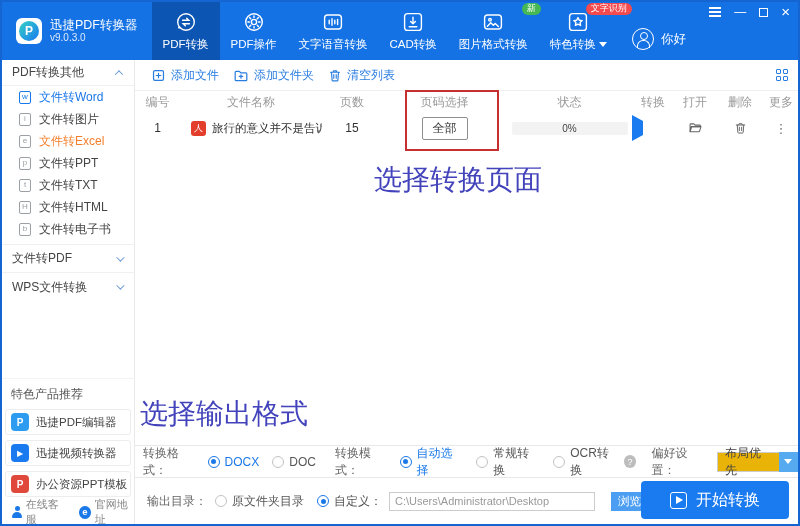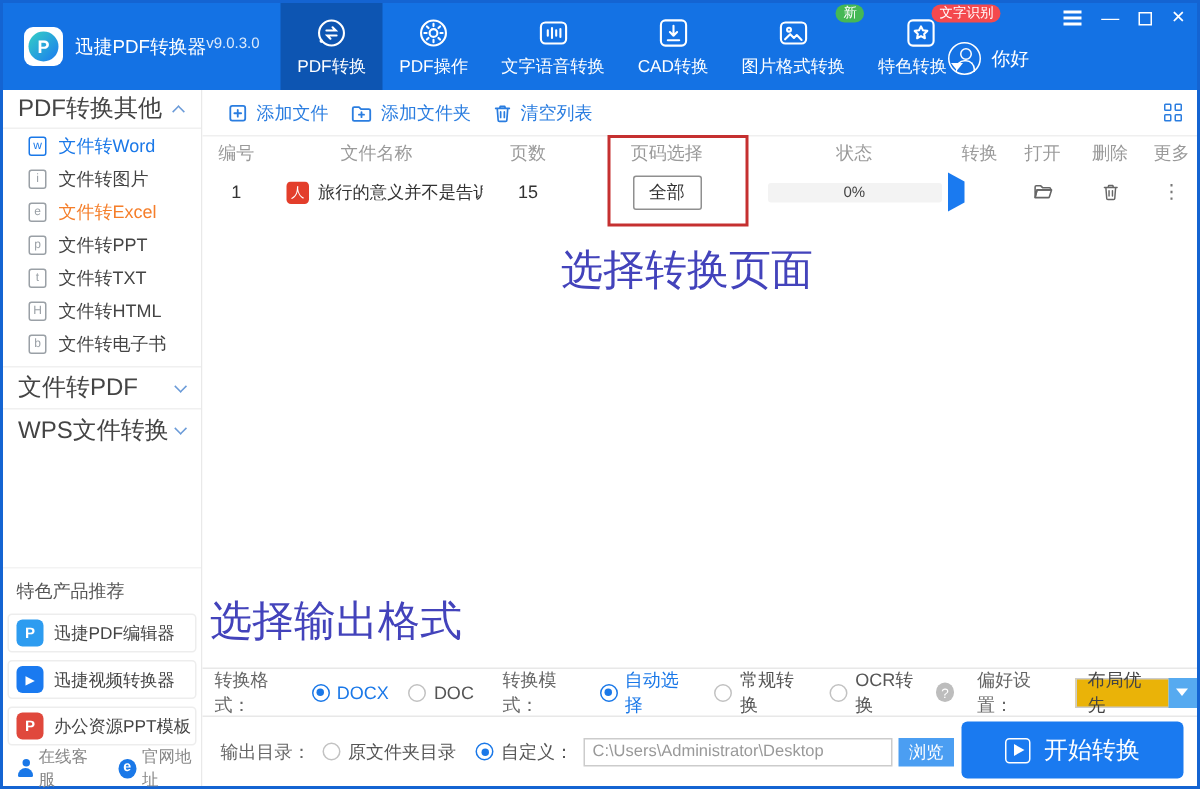--- a/index.html
+++ b/index.html
@@ -5,21 +5,21 @@
   * { margin:0; padding:0; box-sizing:border-box; }
   html,body { width:800px; height:526px; }
   body { font-family:"Liberation Sans","DejaVu Sans",sans-serif; background:#fff; overflow:hidden; }
   .window { position:relative; width:800px; height:526px; border:2px solid #1464d2; background:#fff; }
 
   
   .header { position:absolute; top:0; left:0; right:0; height:58px; background:#1472e4; display:flex; align-items:stretch; }
   .brand { display:flex; align-items:center; gap:8px; padding:0 14px 0 14px; }
   .logo { width:26px; height:26px; background:#fff; border-radius:6px; display:flex; align-items:center; justify-content:center; }
   .logo-circle { width:20px; height:20px; border-radius:50%; background:linear-gradient(135deg,#35d0c5,#1a7af0); color:#fff; font-weight:bold; font-size:12px; display:flex; align-items:center; justify-content:center; }
-  .brand-text { display:flex; flex-direction:row; line-height:1.15; }
+  .brand-text { display:flex; flex-direction:column; line-height:1.15; }
   .brand-title { color:#fff; font-size:12.5px; }
   .brand-ver { color:rgba(255,255,255,.85); font-size:10px; }
 
   .tabs { display:flex; align-items:stretch; }
   .tab { position:relative; display:flex; flex-direction:column; align-items:center; justify-content:center; gap:3px; padding:4px 11px 5px; cursor:pointer; }
   .tab.active { background:#0d55b2; }
   .tab svg { display:block; }
   .tab-label { color:#fff; font-size:11.5px; white-space:nowrap; display:flex; align-items:center; gap:3px; }
   .badge { position:absolute; top:1px; right:-2px; font-size:9px; color:#fff; border-radius:7px; padding:1px 5px; line-height:1.1; white-space:nowrap; }
   .badge.green { background:#45b854; }
@@ -33,21 +33,21 @@
   .greeting { color:#fff; font-size:12.5px; }
 
   .win-controls { position:absolute; top:4px; right:8px; display:flex; align-items:center; gap:13px; }
   .wc { color:#fff; font-size:12px; line-height:12px; cursor:pointer; display:flex; align-items:center; justify-content:center; height:12px; }
   .menu-lines { display:flex; flex-direction:column; gap:2.5px; }
   .menu-lines i { display:block; width:12px; height:1.6px; background:#fff; }
   .max-box { width:9px; height:9px; border:1.5px solid #fff; display:inline-block; }
 
   
   .sidebar { position:absolute; top:58px; left:0; width:133px; bottom:0; background:#fff; border-right:1px solid #e9e9e9; }
-  .sec-head { height:26px; display:flex; align-items:center; justify-content:space-between; padding:0 12px 0 10px; font-size:16px; color:#444; cursor:pointer; }
+  .sec-head { height:26px; display:flex; align-items:center; justify-content:space-between; padding:0 12px 0 10px; font-size:12px; color:#444; cursor:pointer; }
   .sec-head.b-top { border-top:1px solid #f0f0f0; }
   .sec-head.b-bot { border-bottom:1px solid #f0f0f0; }
   .chev { width:6px; height:6px; border-right:1.4px solid #6b9bd8; border-bottom:1.4px solid #6b9bd8; }
   .chev.up { transform:rotate(-135deg) translate(-1px,-1px); }
   .chev.down { transform:rotate(45deg) translateY(-2px); }
   .side-item { height:22px; display:flex; align-items:center; gap:8px; padding-left:17px; font-size:12px; color:#444; cursor:pointer; }
   .doc-ic { width:12px; height:13px; border:1px solid #9aa0a6; border-radius:2px; font-size:8px; color:#9aa0a6; display:flex; align-items:center; justify-content:center; line-height:1; }
   .side-item.active { color:#1a78e8; }
   .side-item.active .doc-ic { border-color:#1a78e8; color:#1a78e8; }
   .side-item.hovered { color:#f57e2a; }
@@ -105,21 +105,21 @@
   .gap-s { margin-left:13px; } .gap-m { margin-left:19px; } .gap-l { margin-left:15px; }
   .help-ic { width:13px; height:13px; border-radius:50%; background:#bdbdbd; color:#fff; font-size:9px; display:inline-flex; align-items:center; justify-content:center; margin-left:4px; cursor:pointer; }
   .dd { display:flex; margin-left:7px; cursor:pointer; }
   .dd-val { height:20px; border:1px solid #ccc; border-right:none; background:#eab308; color:#444; font-size:12px; display:flex; align-items:center; padding:0 7px; }
   .dd-btn { width:20px; height:20px; background:#56aaf0; display:flex; align-items:center; justify-content:center; }
   .dd-btn i { width:0; height:0; border-left:4px solid transparent; border-right:4px solid transparent; border-top:5px solid #fff; }
 
   .out-row { position:absolute; left:0; right:0; top:418px; bottom:0; display:flex; align-items:center; font-size:12px; color:#666; padding-left:12px; }
   .path-input { width:206px; height:19px; border:1px solid #ccc; font-size:11px; color:#999; padding:0 5px; margin-left:7px; font-family:"Liberation Sans","DejaVu Sans",sans-serif; }
   .mini-btn { height:19px; background:#4b9ef2; color:#fff; border:none; font-size:11.5px; padding:0 7px; cursor:pointer; font-family:inherit; }
-  .mini-btn.attach { margin-left:4px; }
+  .mini-btn.attach { margin-left:16px; }
   .mini-btn.open { margin-left:6px; }
 
   .convert-btn { position:absolute; right:9px; top:421px; width:148px; height:38px; background:#1a7af0; border:none; border-radius:4px; color:#fff; font-size:16px; display:flex; align-items:center; justify-content:center; gap:9px; cursor:pointer; font-family:inherit; }
   .play-sq { width:17px; height:17px; border:1.5px solid #fff; border-radius:3px; display:flex; align-items:center; justify-content:center; }
   .play-sq i { width:0; height:0; border-left:7px solid #fff; border-top:4px solid transparent; border-bottom:4px solid transparent; margin-left:2px; }
 </style>
 </head>
 <body>
 
 <div class="window">

